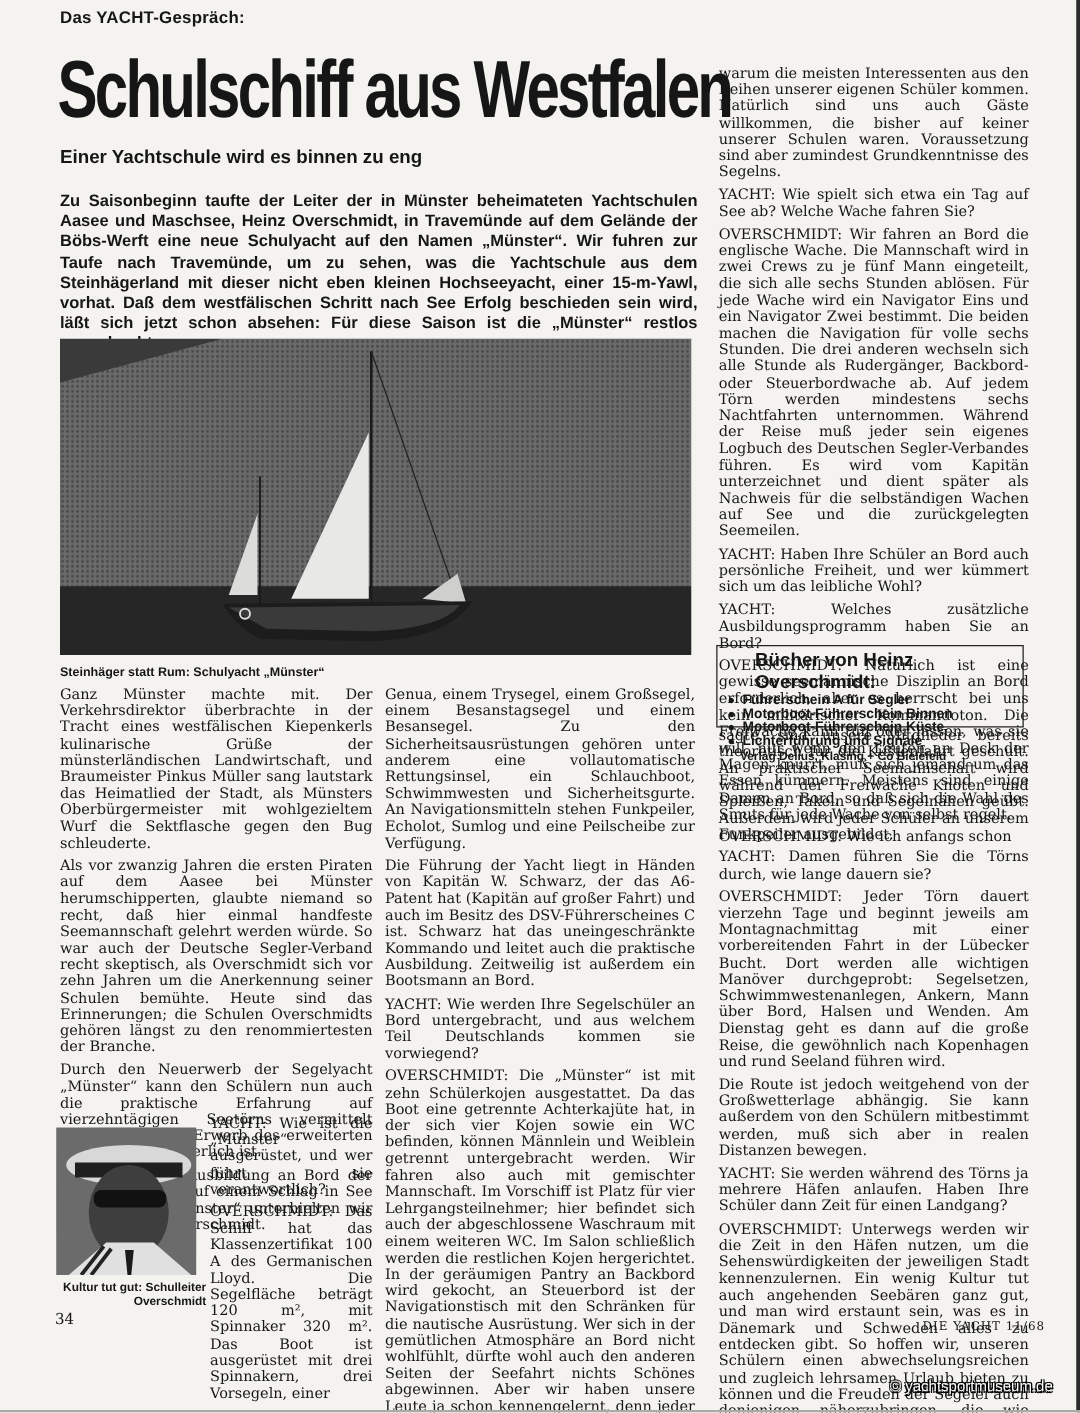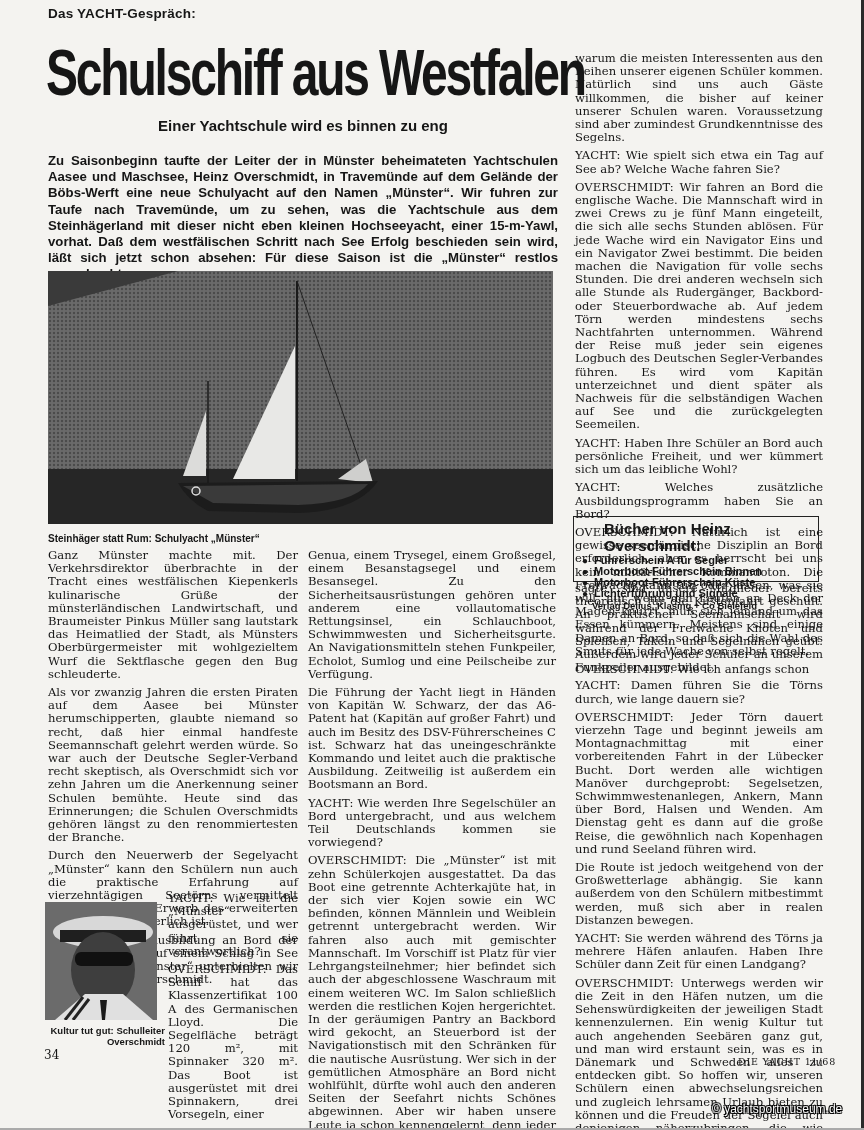--- a/index.html
+++ b/index.html
@@ -1,21 +1,21 @@
 <!DOCTYPE html>
 <html><head>
 <meta charset="utf-8">
 <style>
   html, body { margin:0; padding:0; }
   body { width:864px; height:1130px; background:#f4f3f0; position:relative; overflow:hidden; color:#161616; }
   .sans { font-family: "Liberation Sans", "DejaVu Sans", sans-serif; }
   .serif { font-family: "DejaVu Serif", "Liberation Serif", serif; }
   .kicker { position:absolute; left:48px; top:6px; font-size:13.5px; font-weight:bold; letter-spacing:0.2px; }
   .headline { position:absolute; left:46px; top:48px; width:515px; font-family:"Liberation Sans", sans-serif; font-weight:bold; font-size:48px; line-height:52px; letter-spacing:-2.2px; transform:scaleY(1.35); transform-origin:left top; margin-top:-10px; white-space:nowrap; }
-  .subhead { position:absolute; left:48px; top:117px; width:510px; text-align:center; font-size:15px; font-weight:bold; }
+  .subhead { position:absolute; left:48px; top:117px; width:510px; text-align:left; font-size:15px; font-weight:bold; }
   .lead { position:absolute; left:48px; top:153px; width:510px; font-size:13.2px; line-height:16.2px; font-weight:bold; text-align:justify; }
   .photo { position:absolute; left:48px; top:271px; width:505px; height:253px; background:linear-gradient(180deg,#555 0%,#6e6e6e 40%,#5a5a5a 78%,#222 80%,#2a2a2a 100%); overflow:hidden; }
   .photo svg { position:absolute; left:0; top:0; }
   .caption { position:absolute; left:48px; top:533px; font-size:10px; font-weight:bold; }
   .col { position:absolute; font-size:11.6px; line-height:13.2px; text-align:justify; hyphens:auto; }
   .col p { margin:0 0 5px 0; }
   .col1 { left:48px; top:549px; width:250px; }
   .col1b { left:168px; top:892px; width:130px; }
   .col2 { left:308px; top:549px; width:248px; }
   .col3 { left:575px; top:52px; width:248px; }

